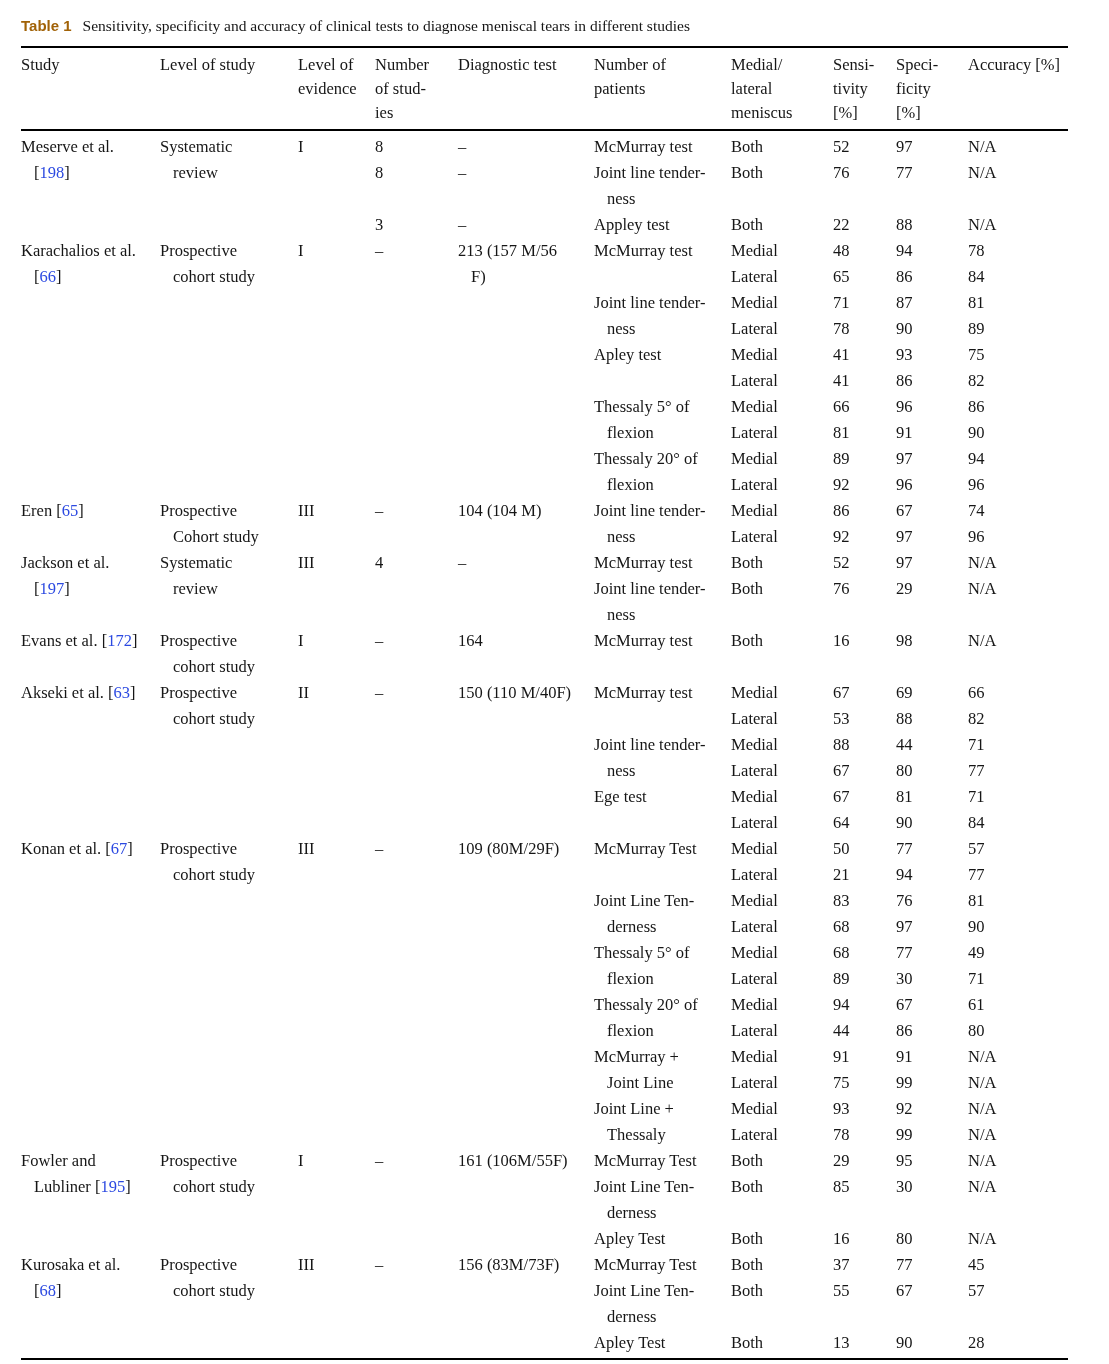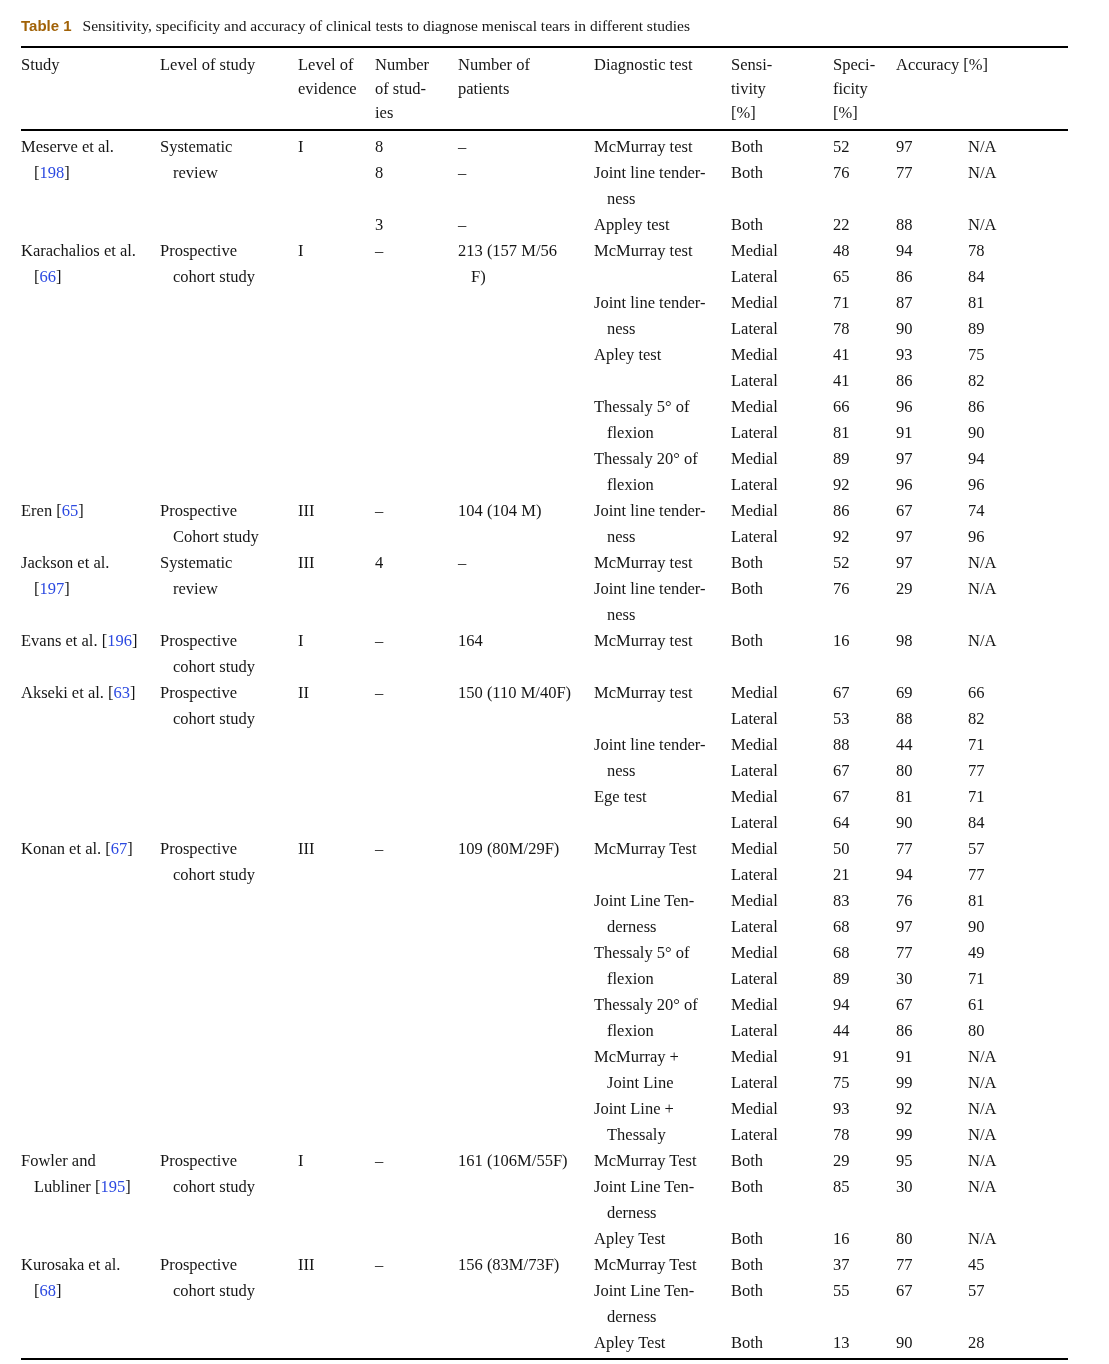--- a/index.html
+++ b/index.html
@@ -50,25 +50,30 @@
           <div class="hcell">
             <div>Level of</div>
             <div>evidence</div>
           </div>
           <div class="hcell">
             <div>Number</div>
             <div>of stud-</div>
             <div>ies</div>
           </div>
           <div class="hcell">
+            <div>Diagnostic test</div>
+          </div>
+          <div class="hcell">
             <div>Number of</div>
             <div>patients</div>
           </div>
           <div class="hcell">
-            <div>Diagnostic test</div>
+            <div>Medial/</div>
+            <div>lateral</div>
+            <div>meniscus</div>
           </div>
           <div class="hcell">
             <div>Sensi-</div>
             <div>tivity</div>
             <div>[%]</div>
           </div>
           <div class="hcell">
             <div>Speci-</div>
             <div>ficity</div>
             <div>[%]</div>
@@ -301,21 +306,21 @@
           <div class="cell"></div>
           <div class="cell"></div>
           <div class="cell"></div>
           <div class="cell ind">ness</div>
           <div class="cell"></div>
           <div class="cell"></div>
           <div class="cell"></div>
           <div class="cell"></div>
         </div>
         <div class="grid-row brow">
-          <div class="cell">Evans et al. [<span class="cite">196</span>]</div>
+          <div class="cell">Evans et al. [<span class="cite">172</span>]</div>
           <div class="cell">Prospective</div>
           <div class="cell">I</div>
           <div class="cell">–</div>
           <div class="cell">164</div>
           <div class="cell">McMurray test</div>
           <div class="cell">Both</div>
           <div class="cell">16</div>
           <div class="cell">98</div>
           <div class="cell">N/A</div>
         </div>

